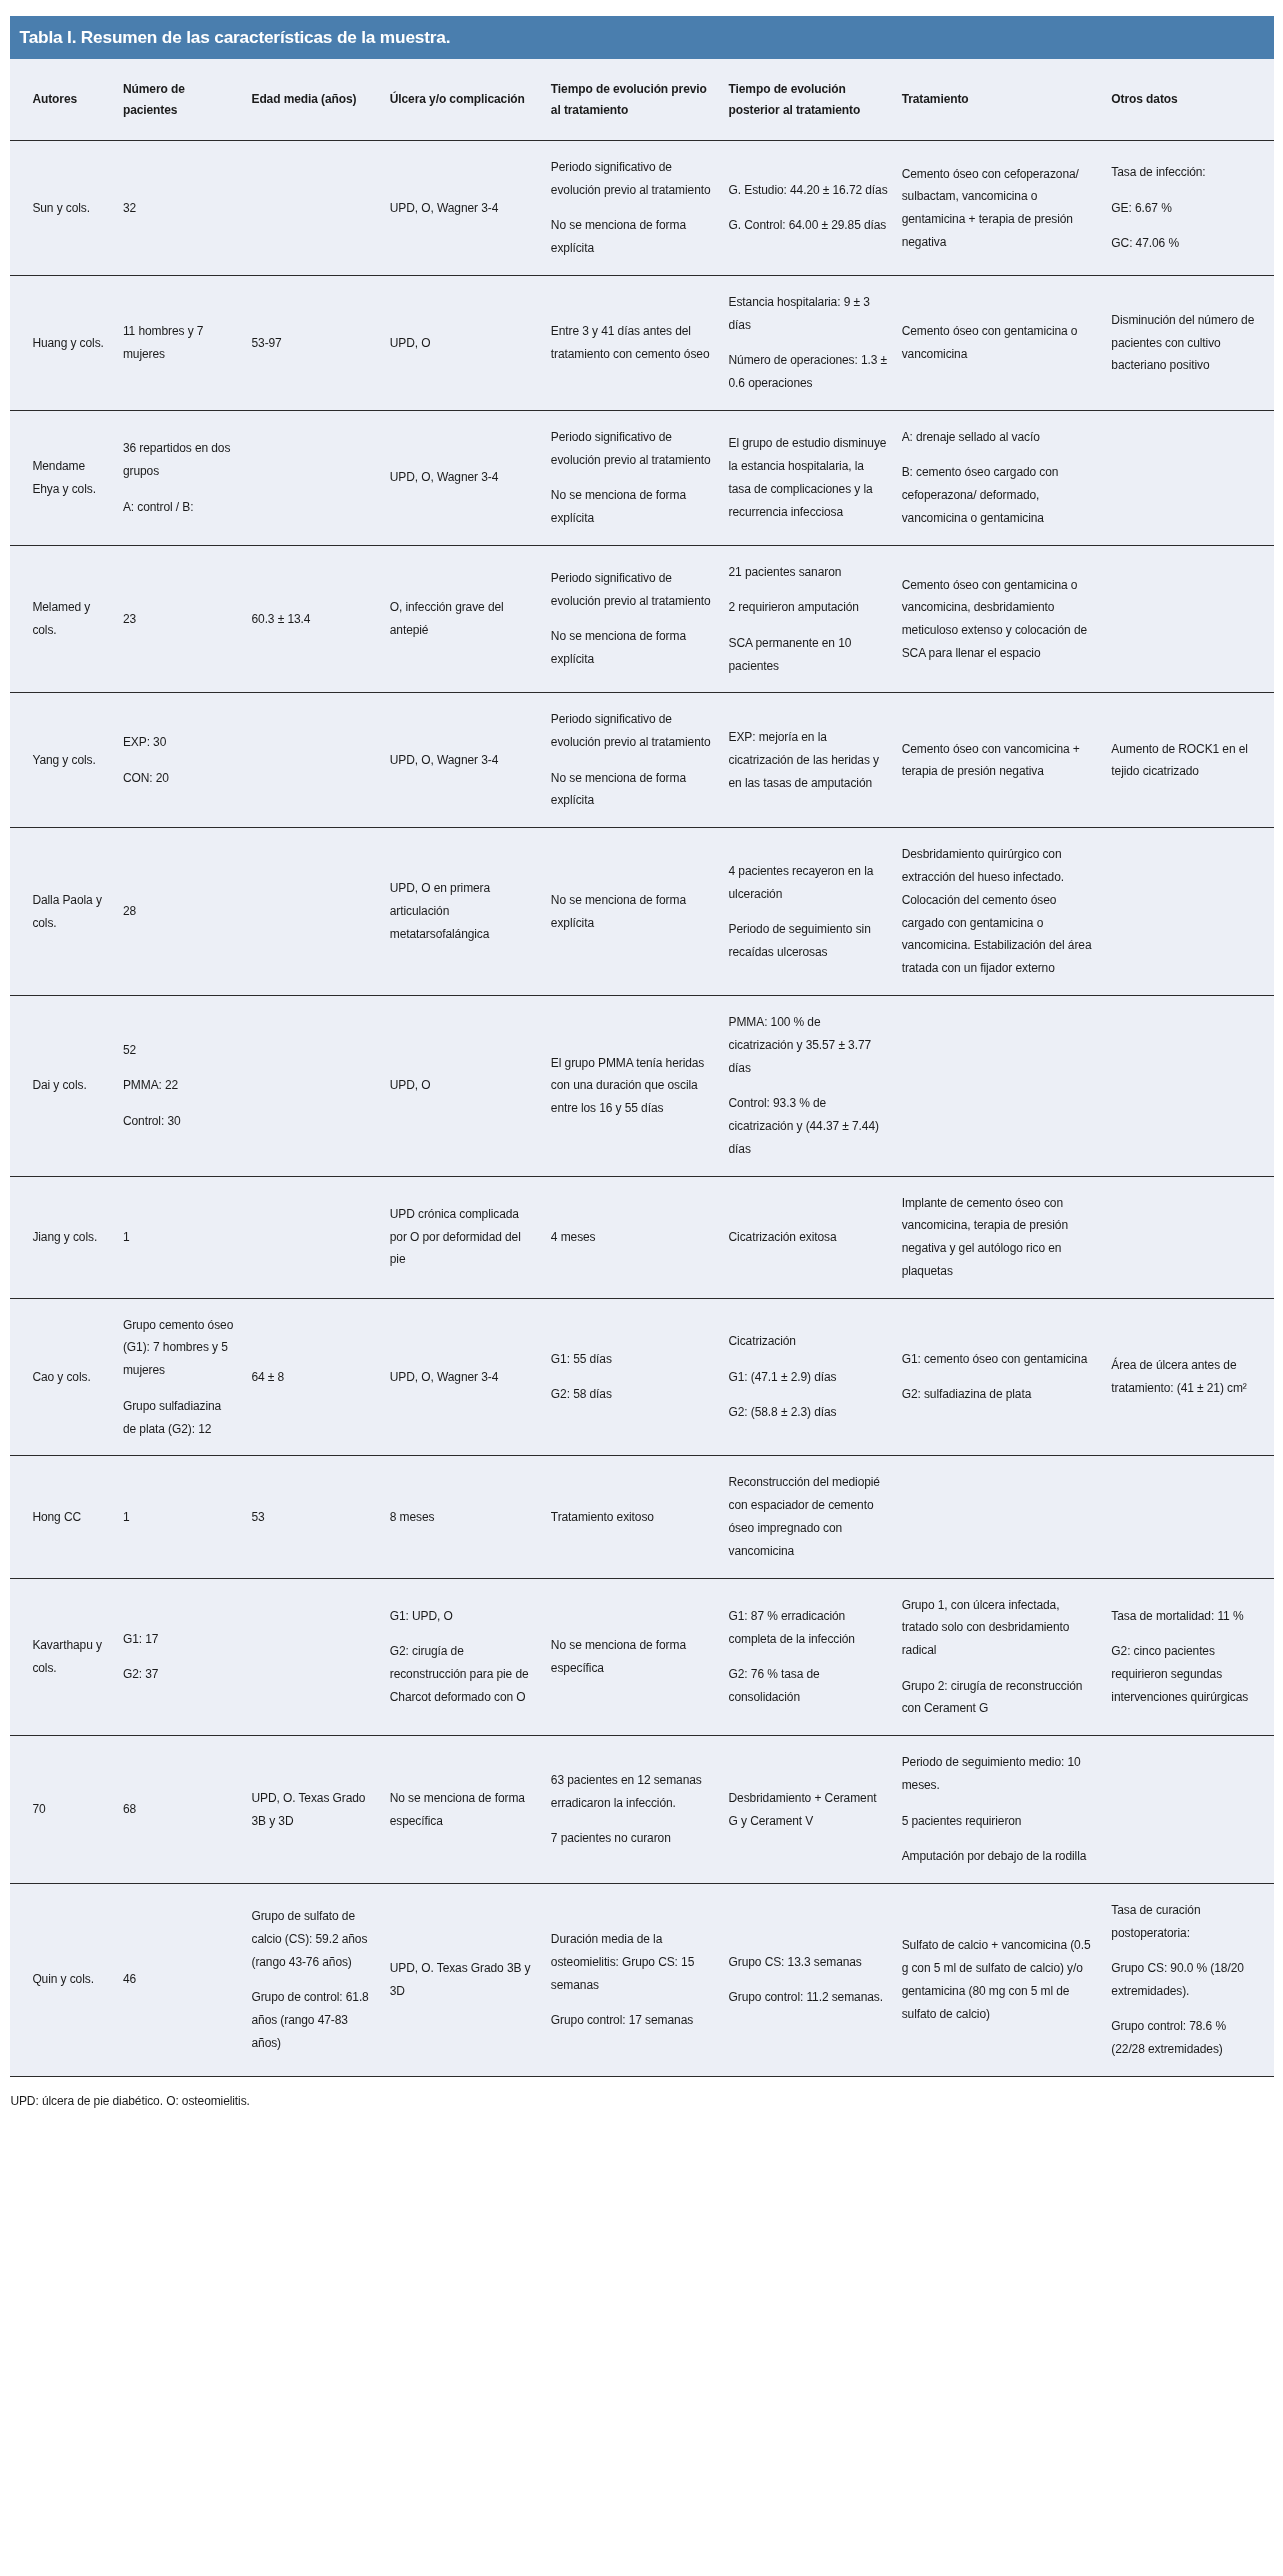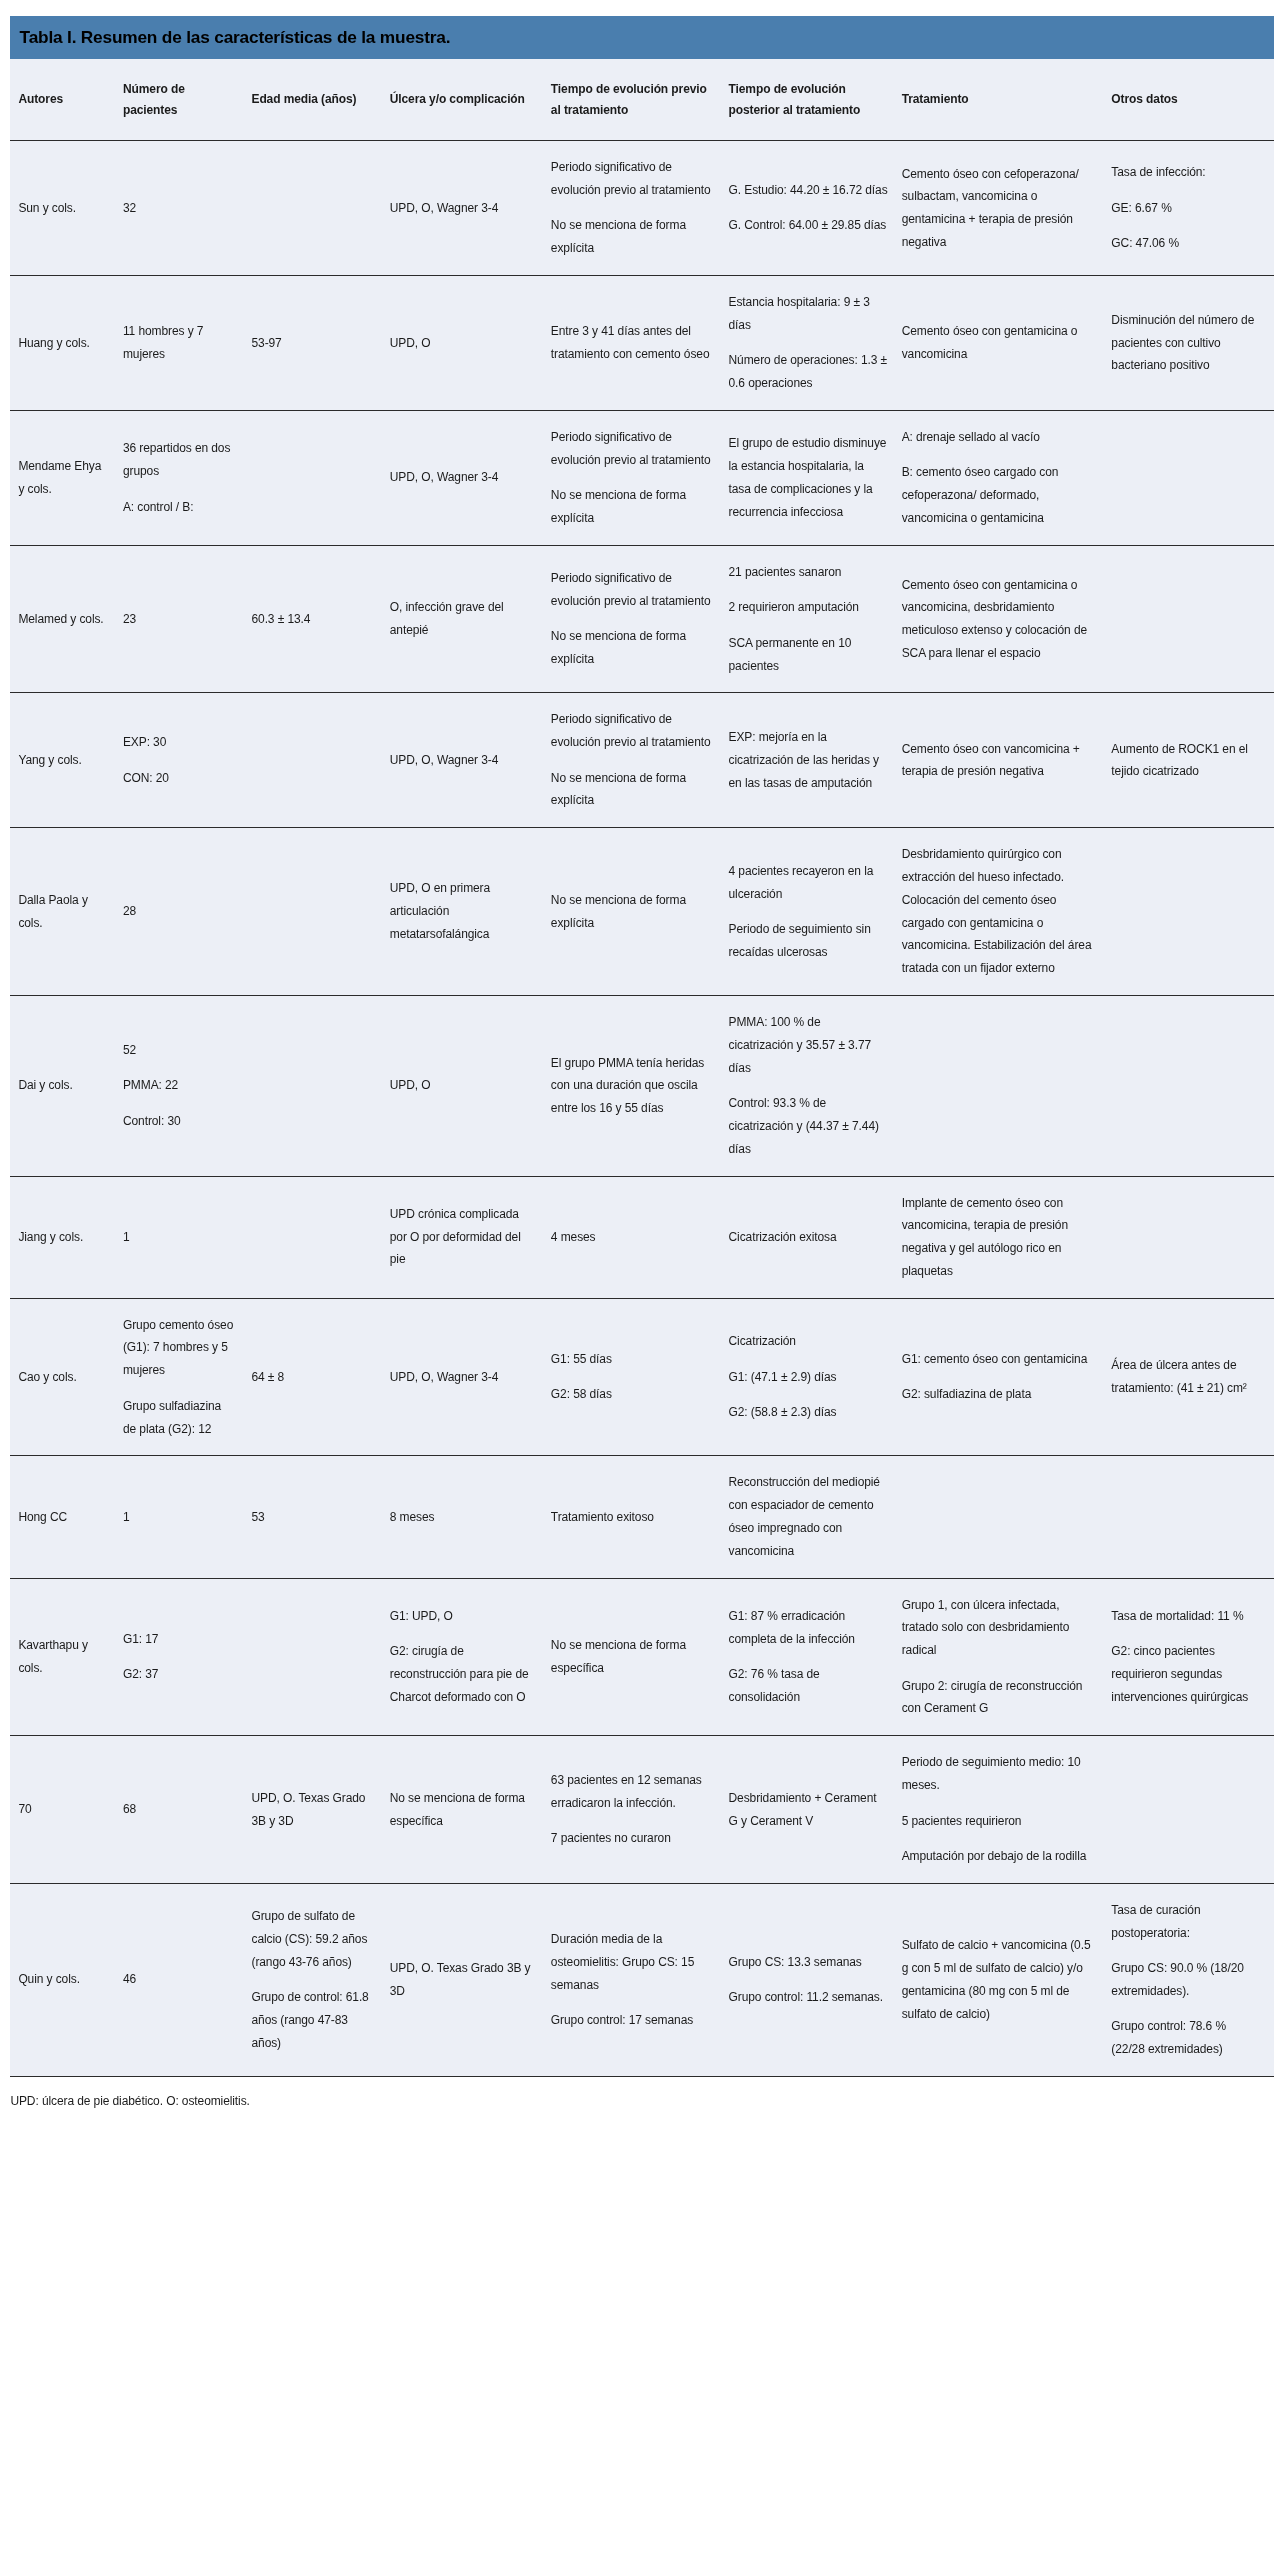--- a/index.html
+++ b/index.html
@@ -10,21 +10,21 @@
     color: #1b1b1b;
   }
   body { width: 1284px; min-height: 2576px; }
 
   .table-wrap {
     margin: 16px 10.4px 0 10.4px;
   }
 
   .title-bar {
     background: #4a7eae;
-    color: #000000;
+    color: #ffffff;
     height: 43px;
     display: flex;
     align-items: center;
     padding-left: 9.2px;
     font-size: 17.3px;
     font-weight: bold;
     letter-spacing: -0.2px;
   }
 
   .grid-row {
@@ -36,21 +36,21 @@
 
   .cell {
     padding: 15px 14px 15px 0;
     display: flex;
     flex-direction: column;
     justify-content: center;
     font-size: 12px;
     line-height: 1.9;
     letter-spacing: -0.1px;
   }
-  .cell:first-child { padding-left: 8px; }
+  .cell:first-child { padding-left: 22px; }
 
   .cell p { margin: 0 0 12.7px 0; }
   .cell p:last-child { margin-bottom: 0; }
 
   .header-row .cell {
     font-weight: bold;
     padding-top: 19.6px;
     padding-bottom: 19.6px;
     line-height: 1.75;
   }

